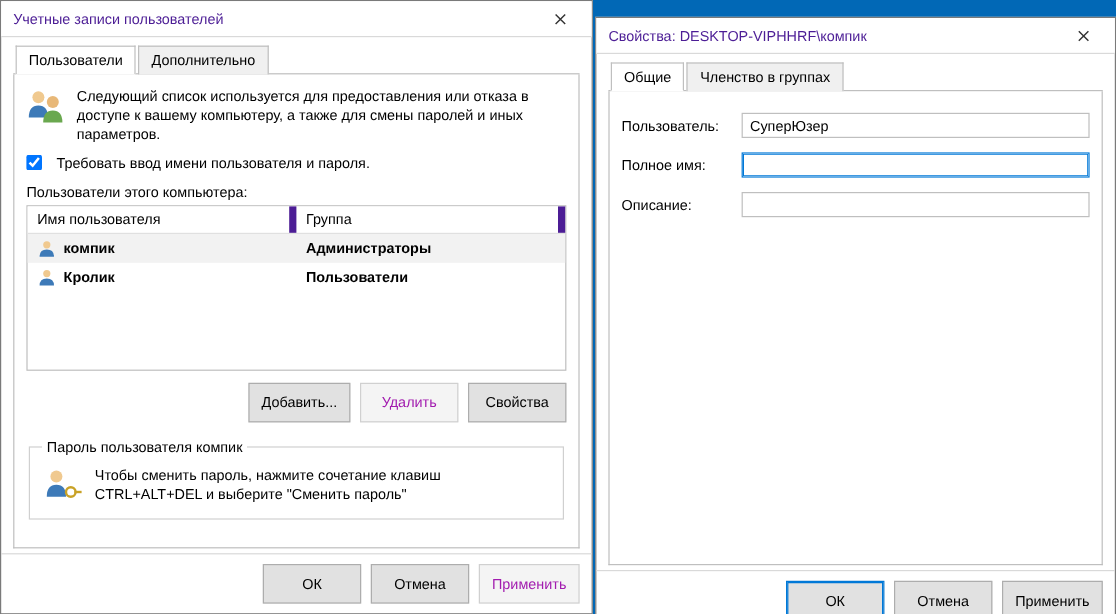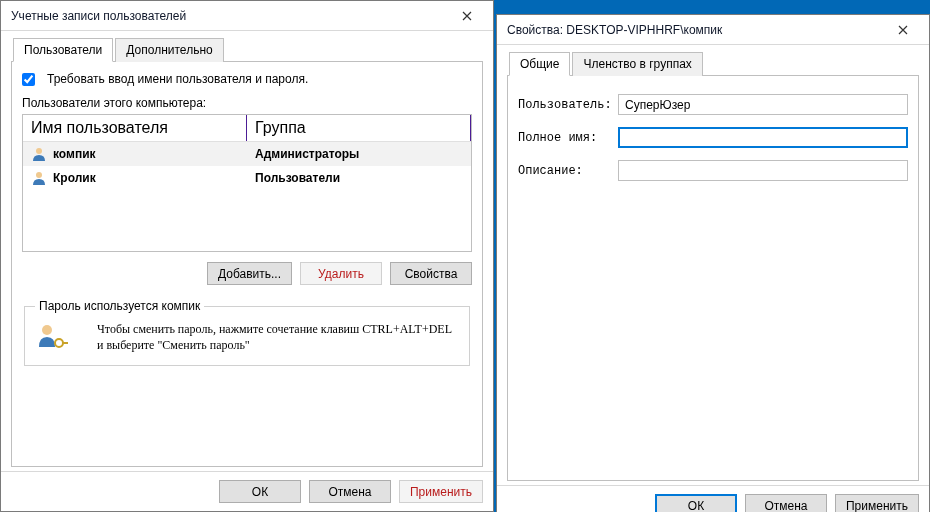--- a/index.html
+++ b/index.html
@@ -21,21 +21,21 @@
     flex-direction: column;
   }
   .titlebar {
     height: 30px;
     display: flex;
     align-items: center;
     padding: 0 4px 0 10px;
     border-bottom: 1px solid #d9d9d9;
     background: #fff;
   }
-  .titlebar .title { flex: 1; font-size: 12px; color: #0f172a; }
+  .titlebar .title { flex: 1; font-size: 12px; color: #4c1d95; }
   .close-btn {
     width: 44px; height: 28px;
     display: flex; align-items: center; justify-content: center;
     color: #333; cursor: default;
   }
   .close-btn svg { width: 10px; height: 10px; }
   .body { flex: 1; padding: 6px 10px 4px 10px; display: flex; flex-direction: column; }
 
   .tabstrip {
     display: flex;
@@ -79,70 +79,70 @@
     height: 138px;
     background:#fff;
   }
   .userlist .header {
     display:flex;
     background:#fff;
     border-bottom: 1px solid #e0e0e0;
   }
   .userlist .header .col {
     padding:4px 8px;
-    border-right: 1px solid #4c1d95;
-    font-size:16px;
+    border-right: 6px solid #4c1d95;
+    font-size:12px;
   }
   .col-user { width: 50%; }
   .col-group { flex:1; }
   .userlist .row {
     display:flex;
     padding: 2px 0;
     font-weight: bold;
   }
   .userlist .row.sel { background:#f2f2f2; }
   .userlist .row .cell { padding:2px 8px; display:flex; align-items:center; gap:6px; }
   .uicon { width:16px; height:16px; flex-shrink:0; }
 
   .btnrow { display:flex; justify-content:flex-end; gap:8px; margin-top:10px; }
   .btnrow.footer { border-top: 1px solid #d9d9d9; padding: 8px 10px; margin:0; }
 
   button.win {
     min-width: 82px;
-    height: 23px;
+    height: 33px;
     background: #e1e1e1;
     border: 1px solid #adadad;
     font-family: inherit;
     font-size: 12px;
     padding: 0 10px;
     cursor: default;
   }
   button.win:disabled {
-    color: #b91c1c;
+    color: #a21caf;
     background: #f4f4f4;
     border-color:#d0d0d0;
   }
   button.win.default {
     border-color:#0078d7;
     box-shadow: inset 0 0 0 1px #0078d7;
   }
 
   fieldset.groupbox {
     border:1px solid #d0d0d0;
     margin-top:14px;
     padding:8px 10px 10px 10px;
   }
   fieldset.groupbox legend { padding:0 4px; font-size:12px; }
-  .pw-row { display:flex; gap:28px;font-family:Liberation Serif, serif; }
+  .pw-row { display:flex; gap:10px; }
   .pw-text { font-size:12px; line-height:1.35; }
   .pw-btn { display:flex; justify-content:flex-end; margin-top:6px; }
 
   
   .proprow { display:flex; align-items:center; margin-bottom:12px; }
-  .proprow label { width:100px;font-family:Liberation Mono, monospace; }
+  .proprow label { width:100px; }
   .proprow input[type=text] {
     flex:1;
     height: 21px;
     border:1px solid #7a9ac0;
     padding: 2px 6px;
     font-family: inherit;
     font-size:12px;
   }
   .proprow input.ro { border-color:#bfbfbf; background:#fff; }
   .proprow input.focus { border-color:#0078d7; box-shadow: inset 0 0 0 1px #0078d7; }
@@ -162,20 +162,29 @@
           <path d="M1 1 L9 9 M9 1 L1 9" stroke="#333" stroke-width="1.2"></path>
         </svg>
     </div>
   </div>
   <div class="body">
     <div class="tabstrip">
       <div class="tab active">Пользователи</div>
       <div class="tab">Дополнительно</div>
     </div>
     <div class="tabbody">
+      <div class="desc-row">
+        <svg class="uicon" style="width:34px;height:34px" viewBox="0 0 34 34">
+          <circle cx="10" cy="9" r="5" class="usersvg-head"></circle>
+          <path d="M2 26 Q2 16 10 16 Q18 16 18 26 Z" class="usersvg-body"></path>
+          <circle cx="22" cy="13" r="5" fill="#e8b878"></circle>
+          <path d="M14 30 Q14 20 22 20 Q30 20 30 30 Z" fill="#6aa84f"></path>
+        </svg>
+        <div class="desc-text">Следующий список используется для предоставления или отказа в доступе к вашему компьютеру, а также для смены паролей и иных параметров.</div>
+      </div>
 
       <label class="checkbox-row">
         <input type="checkbox" checked="" style="">
         <span>Требовать ввод имени пользователя и пароля.</span>
       </label>
 
       <div class="list-label">Пользователи этого компьютера:</div>
 
       <div class="userlist">
         <div class="header">
@@ -208,21 +217,21 @@
         </div>
       </div>
 
       <div class="btnrow">
         <button class="win">Добавить...</button>
         <button class="win" disabled="">Удалить</button>
         <button class="win">Свойства</button>
       </div>
 
       <fieldset class="groupbox">
-        <legend>Пароль используется компик</legend>
+        <legend>Пароль пользователя компик</legend>
         <div class="pw-row">
           <svg style="width:34px;height:34px;flex-shrink:0" viewBox="0 0 34 34">
             <circle cx="12" cy="9" r="5" class="usersvg-head"></circle>
             <path d="M4 26 Q4 16 12 16 Q20 16 20 26 Z" class="usersvg-body"></path>
             <circle cx="24" cy="22" r="4" fill="none" stroke="#c9a227" stroke-width="2"></circle>
             <rect x="27" y="21" width="6" height="2" fill="#c9a227"></rect>
           </svg>
           <div class="pw-text">Чтобы сменить пароль, нажмите сочетание клавиш CTRL+ALT+DEL и выберите "Сменить пароль"</div>
         </div>
       </fieldset>

